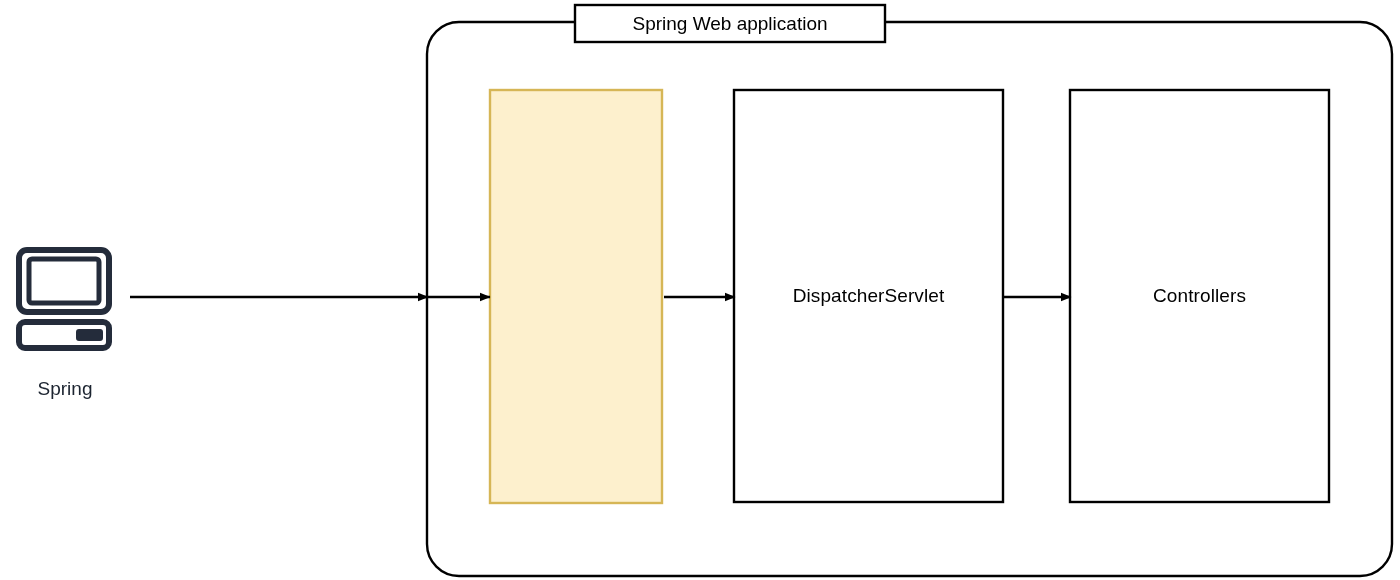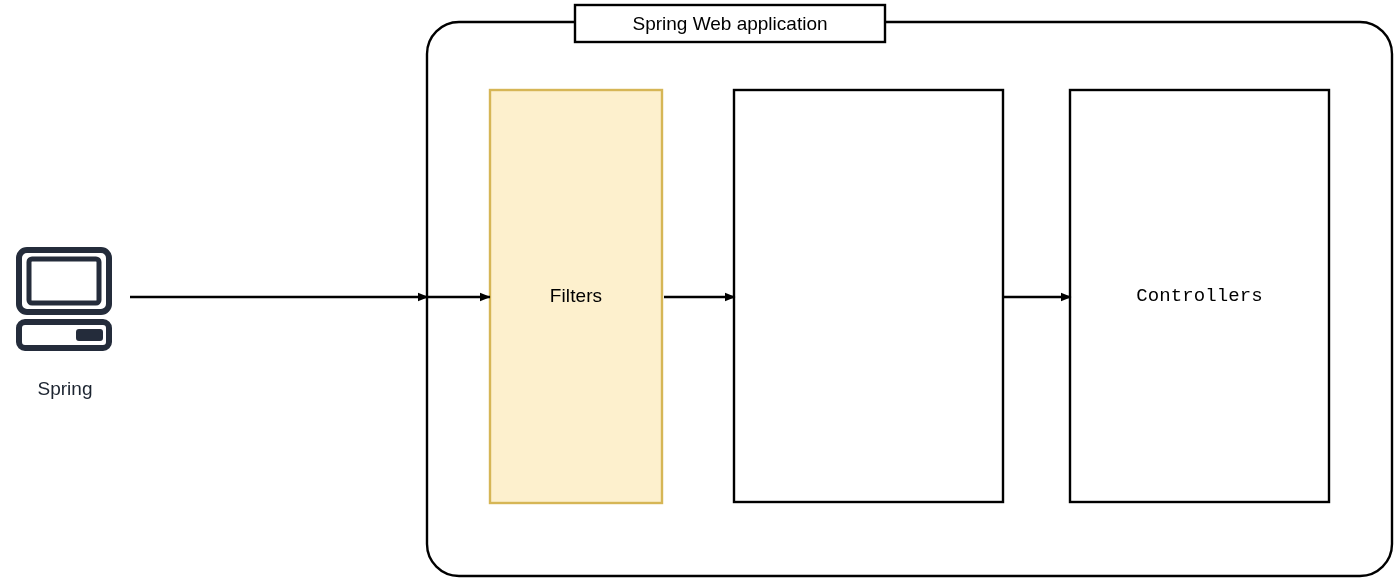--- a/index.html
+++ b/index.html
@@ -71,20 +71,20 @@
       <rect x="29" y="259" width="70" height="44" rx="3" ry="3" stroke-width="5"></rect>
 
       <rect x="19" y="322" width="90" height="26" rx="6" ry="6"></rect>
 
       <rect x="77" y="330" width="25" height="10" rx="2" ry="2" fill="#242c3b" stroke="#242c3b" stroke-width="2"></rect>
     </g>
   </svg>
 
   <div class="title-label">Spring Web application</div>
 
-  <div class="node-label" style="left:490px;top:90px;width:172px;height:413px;">Filters</div>
 
+  <div class="node-label" style="left:734px;top:90px;width:269px;height:412px;">DispatcherServlet</div>
 
-  <div class="node-label" style="left:1070px;top:90px;width:259px;height:412px;font-family:Liberation Mono, monospace;">Controllers</div>
+  <div class="node-label" style="left:1070px;top:90px;width:259px;height:412px;">Controllers</div>
 
   <div class="client-label">Spring</div>
 
 </div>
 
 </body></html>

